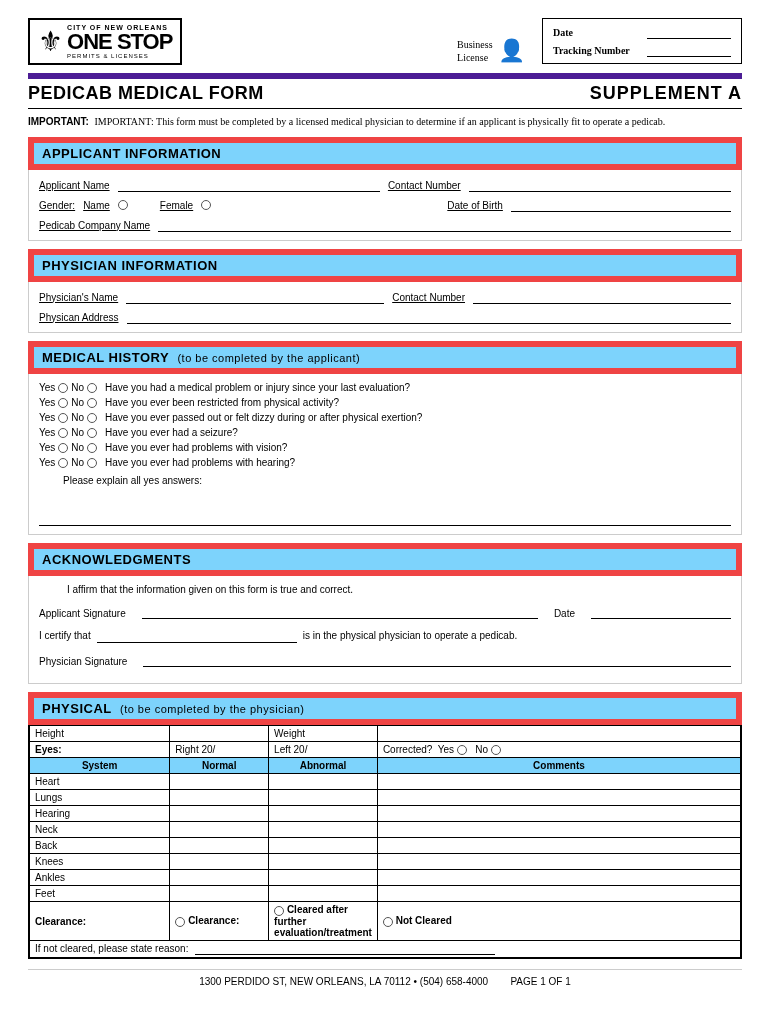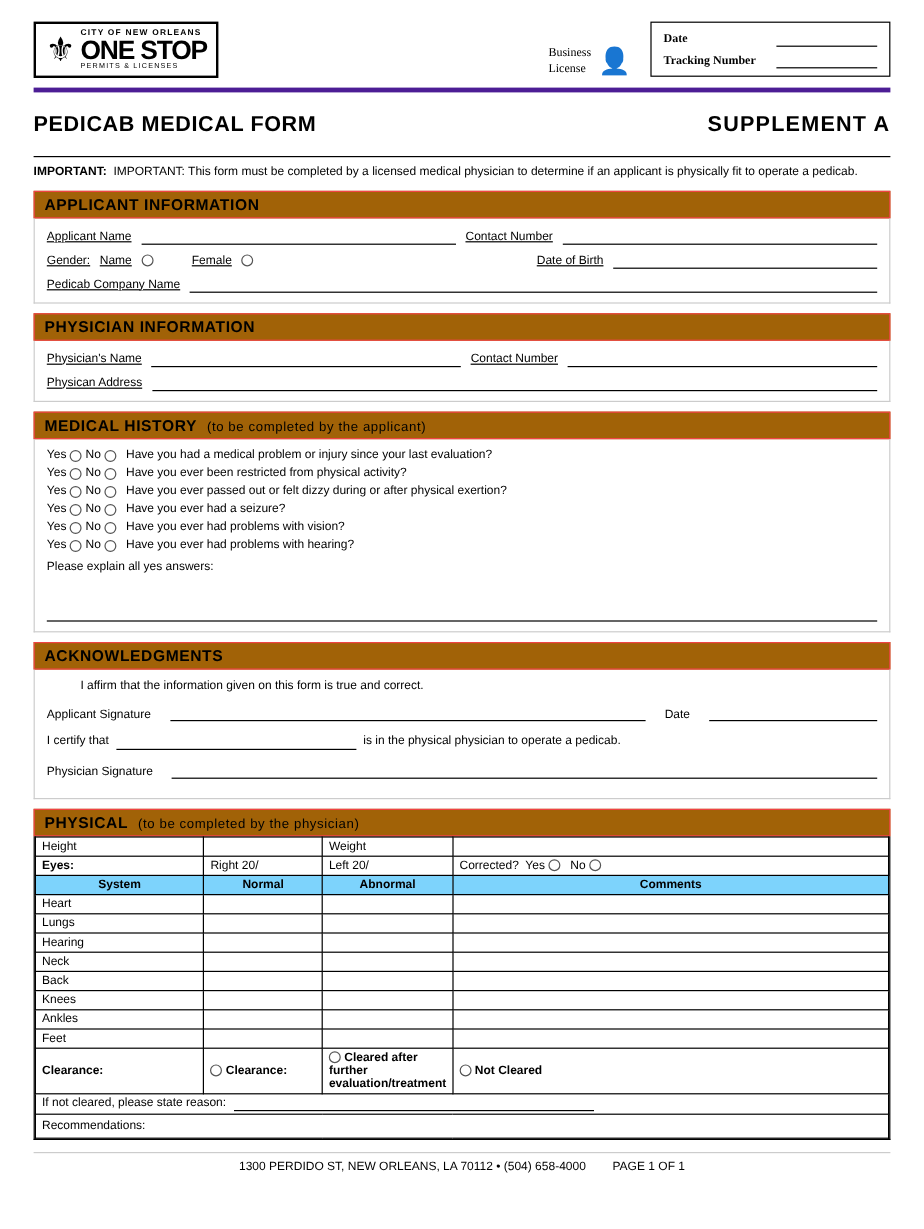--- a/index.html
+++ b/index.html
@@ -88,23 +88,23 @@
     .dt-line {
       flex: 1;
       border-bottom: 1px solid #000;
       height: 14px;
     }
     
     .title-bar {
       display: flex;
       justify-content: space-between;
       align-items: baseline;
-      border-top: 4px solid #4c1d95;
+      border-top: 6px solid #4c1d95;
       border-bottom: 1px solid #000;
-      padding: 16px 0;
+      padding: 4px 0;
       margin-bottom: 6px;
     }
     .form-title {
       font-size: 18px;
       font-weight: 900;
       letter-spacing: 0.5px;
     }
     .supplement-label {
       font-size: 18px;
       font-weight: 900;
@@ -113,27 +113,27 @@
     .important-note {
       font-size: 10px;
       margin-bottom: 8px;
       line-height: 1.4;
     }
     .important-note strong {
       font-weight: bold;
     }
     
     .section-header {
-      background: #a16207;
+      background: #7dd3fc;
       padding: 3px 8px;
       font-size: 13px;
       font-weight: bold;
       letter-spacing: 0.5px;
       margin-bottom: 0;
-      border: 1px solid #ef4444;
+      border: 6px solid #ef4444;
     }
     .section-body {
       border: 1px solid #ccc;
       border-top: none;
       padding: 8px 10px;
       margin-bottom: 8px;
     }
     
     .form-row {
       display: flex;
@@ -283,21 +283,21 @@
       </div>
     </div>
   </div>
 
   <div class="title-bar">
     <span class="form-title">PEDICAB MEDICAL FORM</span>
     <span class="supplement-label">SUPPLEMENT A</span>
   </div>
 
   <div class="important-note">
-    <strong>IMPORTANT:</strong>&nbsp;&nbsp;<span style="display:inline;">IMPORTANT:  This form must be completed by a licensed medical physician to determine if an applicant is physically fit to operate a pedicab.</span>
+    <strong>IMPORTANT:</strong>&nbsp;&nbsp;<span style="display:inline;font-family:Liberation Serif, serif;">IMPORTANT:  This form must be completed by a licensed medical physician to determine if an applicant is physically fit to operate a pedicab.</span>
   </div>
 
   <div class="section-header">APPLICANT INFORMATION</div>
   <div class="section-body">
     <div class="form-row">
       <span class="field-label">Applicant Name</span>
       <div class="field-line"></div>
       <span class="field-label">Contact Number</span>
       <div class="field-line"></div>
     </div>
@@ -390,21 +390,21 @@
     <div class="med-row">
       <div class="yes-no">
         <span>Yes</span>
         <span class="radio-circle"></span>
         <span>No</span>
         <span class="radio-circle"></span>
       </div>
       <span>Have you ever had problems with hearing?</span>
     </div>
 
-    <div style="margin-top:6px;">
+    <div style="margin-top:6px;margin-left:24px;">
       <span class="field-label">Please explain all yes answers:</span>
     </div>
     <div class="explain-area" style="min-height:36px; border-bottom:1px solid #000; margin-top:4px;"></div>
   </div>
 
   <div class="section-header">ACKNOWLEDGMENTS</div>
   <div class="section-body">
     <div class="ack-text">I affirm that the information given on this form is true and correct.</div>
     <div class="sig-row">
       <span class="sig-label">Applicant Signature</span>
@@ -529,25 +529,20 @@
           </td>
         </tr>
 
         <tr class="reason-row">
           <td colspan="4">
             <span>If not cleared, please state reason:</span>
             <span style="display:inline-block; border-bottom:1px solid #000; min-width:300px; margin-left:4px;">&nbsp;</span>
           </td>
         </tr>
 
-        <tr class="rec-row">
-          <td colspan="4" style="min-height:20px; padding:4px 5px;">
-            <span>Recommendations:</span>
-          </td>
-        </tr>
       </tbody>
     </table>
   </div>
 
   <div class="page-footer">
     <span>1300 PERDIDO ST, NEW ORLEANS, LA 70112 • (504) 658-4000</span>
     &nbsp;&nbsp;&nbsp;&nbsp;&nbsp;&nbsp;
     <span>PAGE 1 OF 1</span>
   </div>
 

